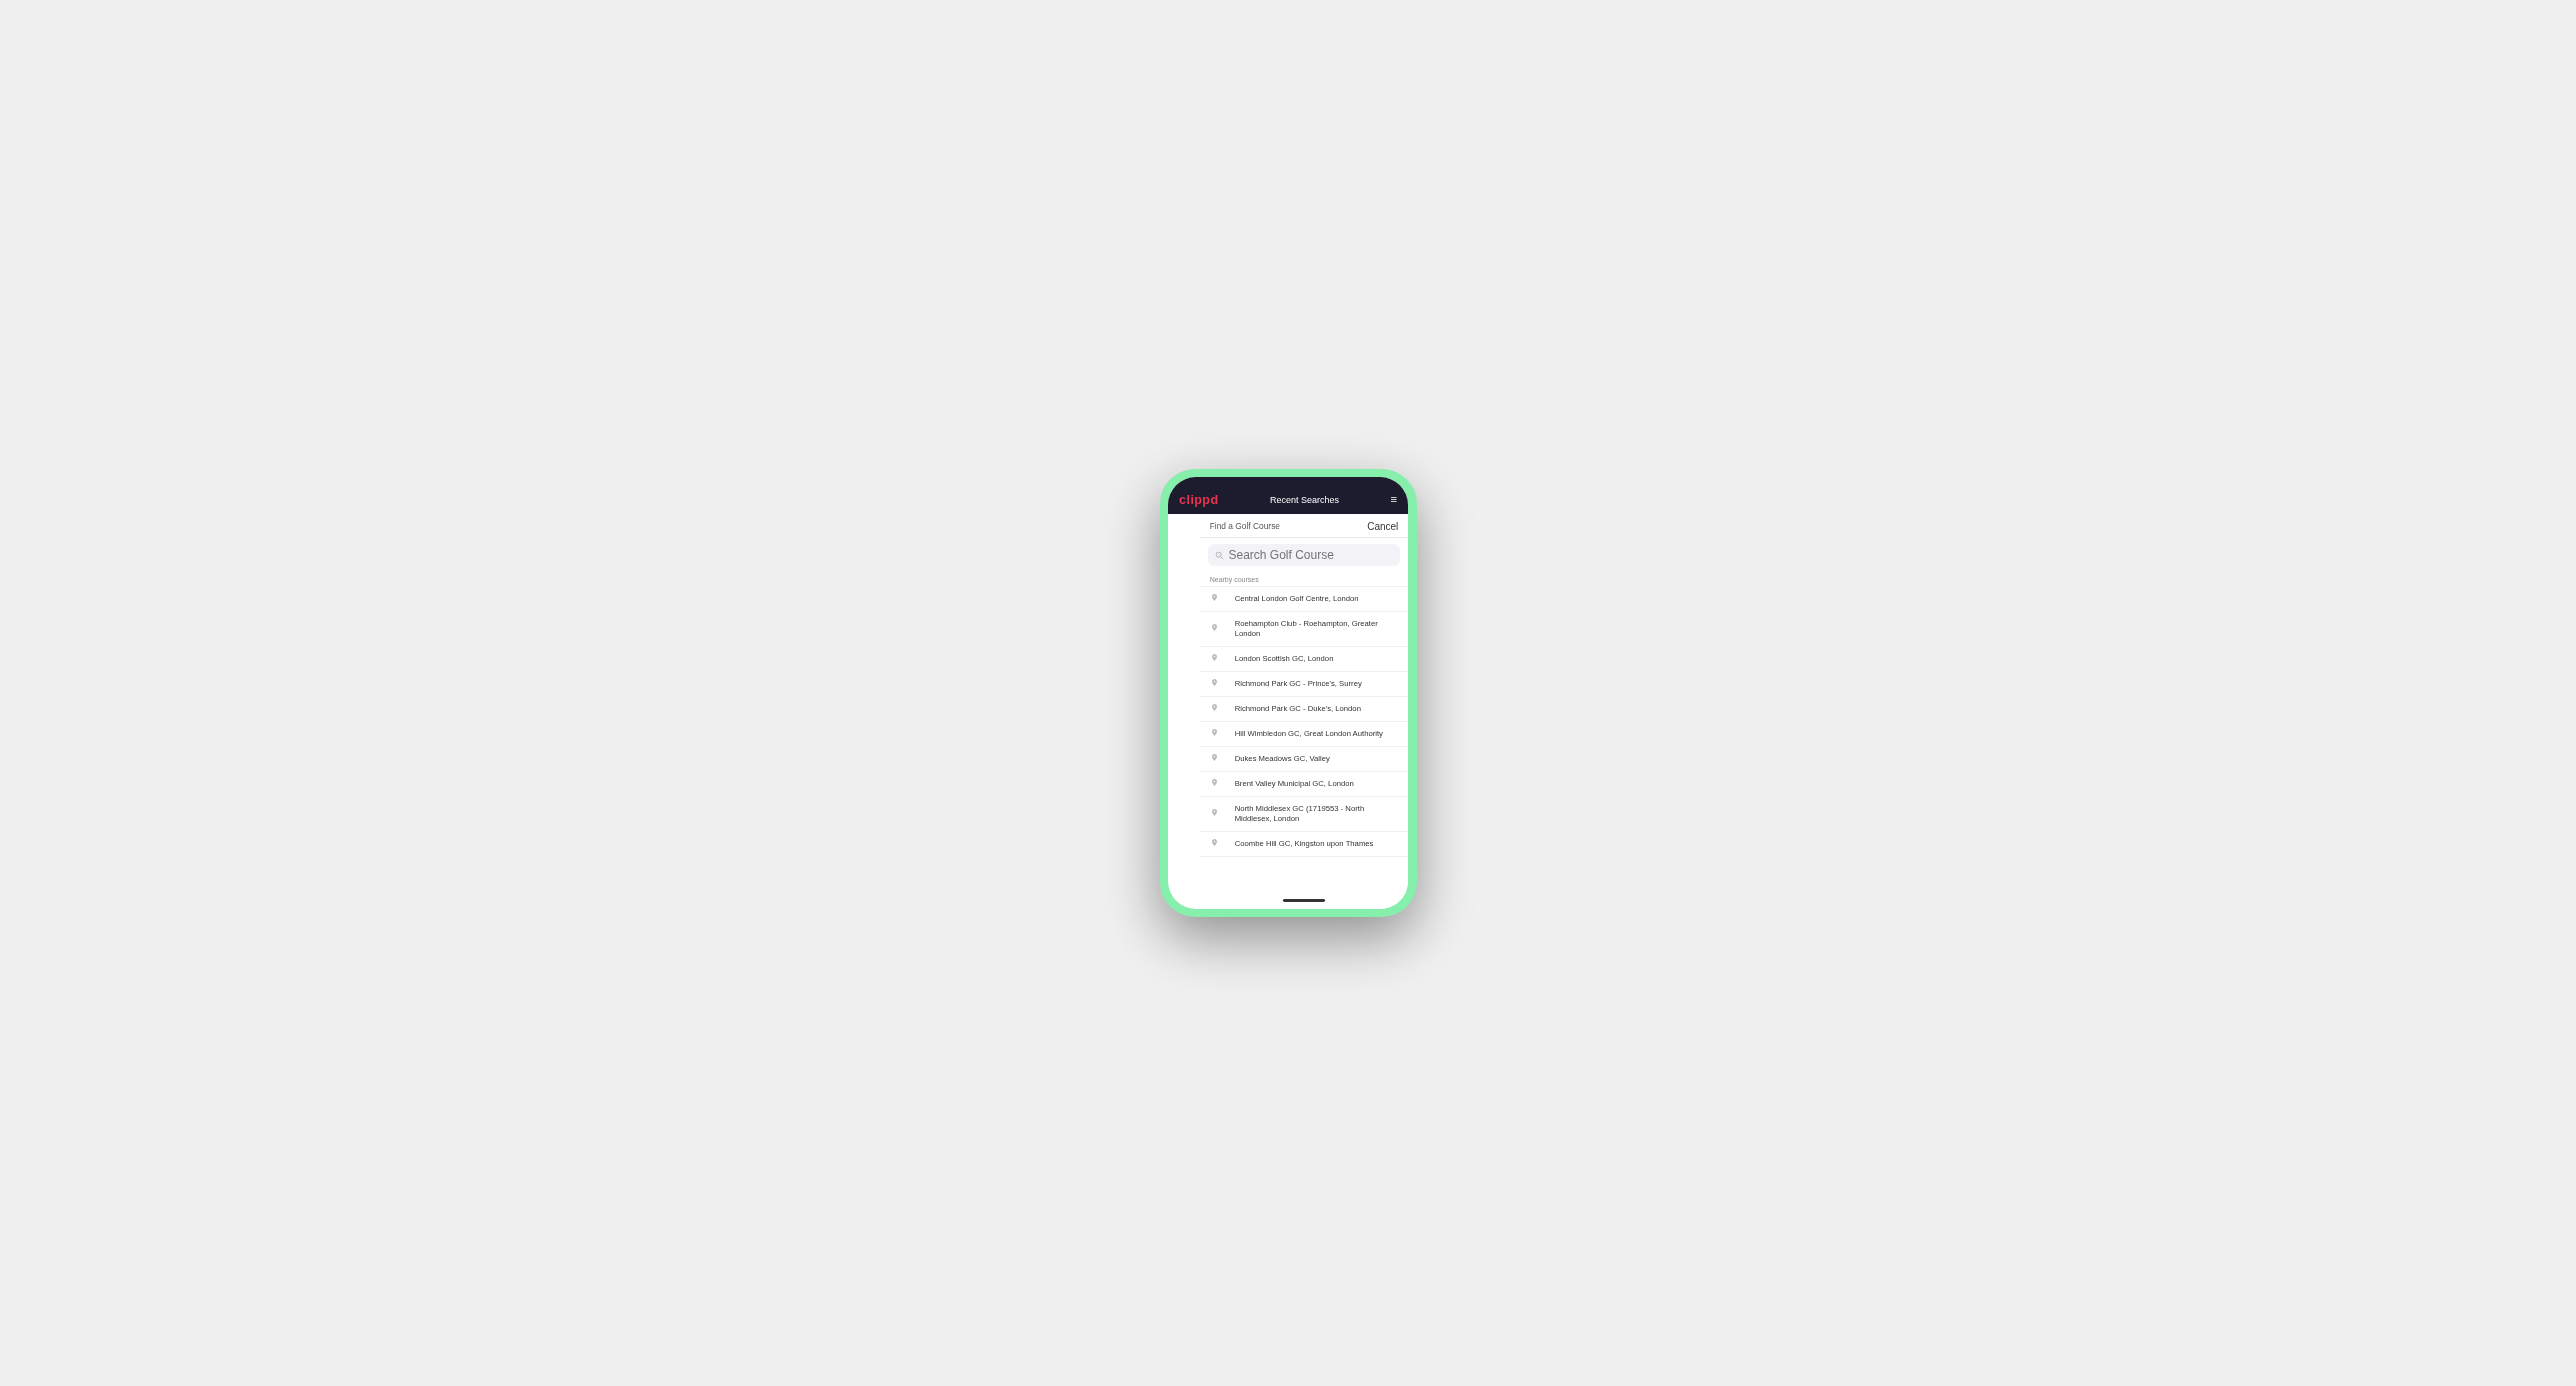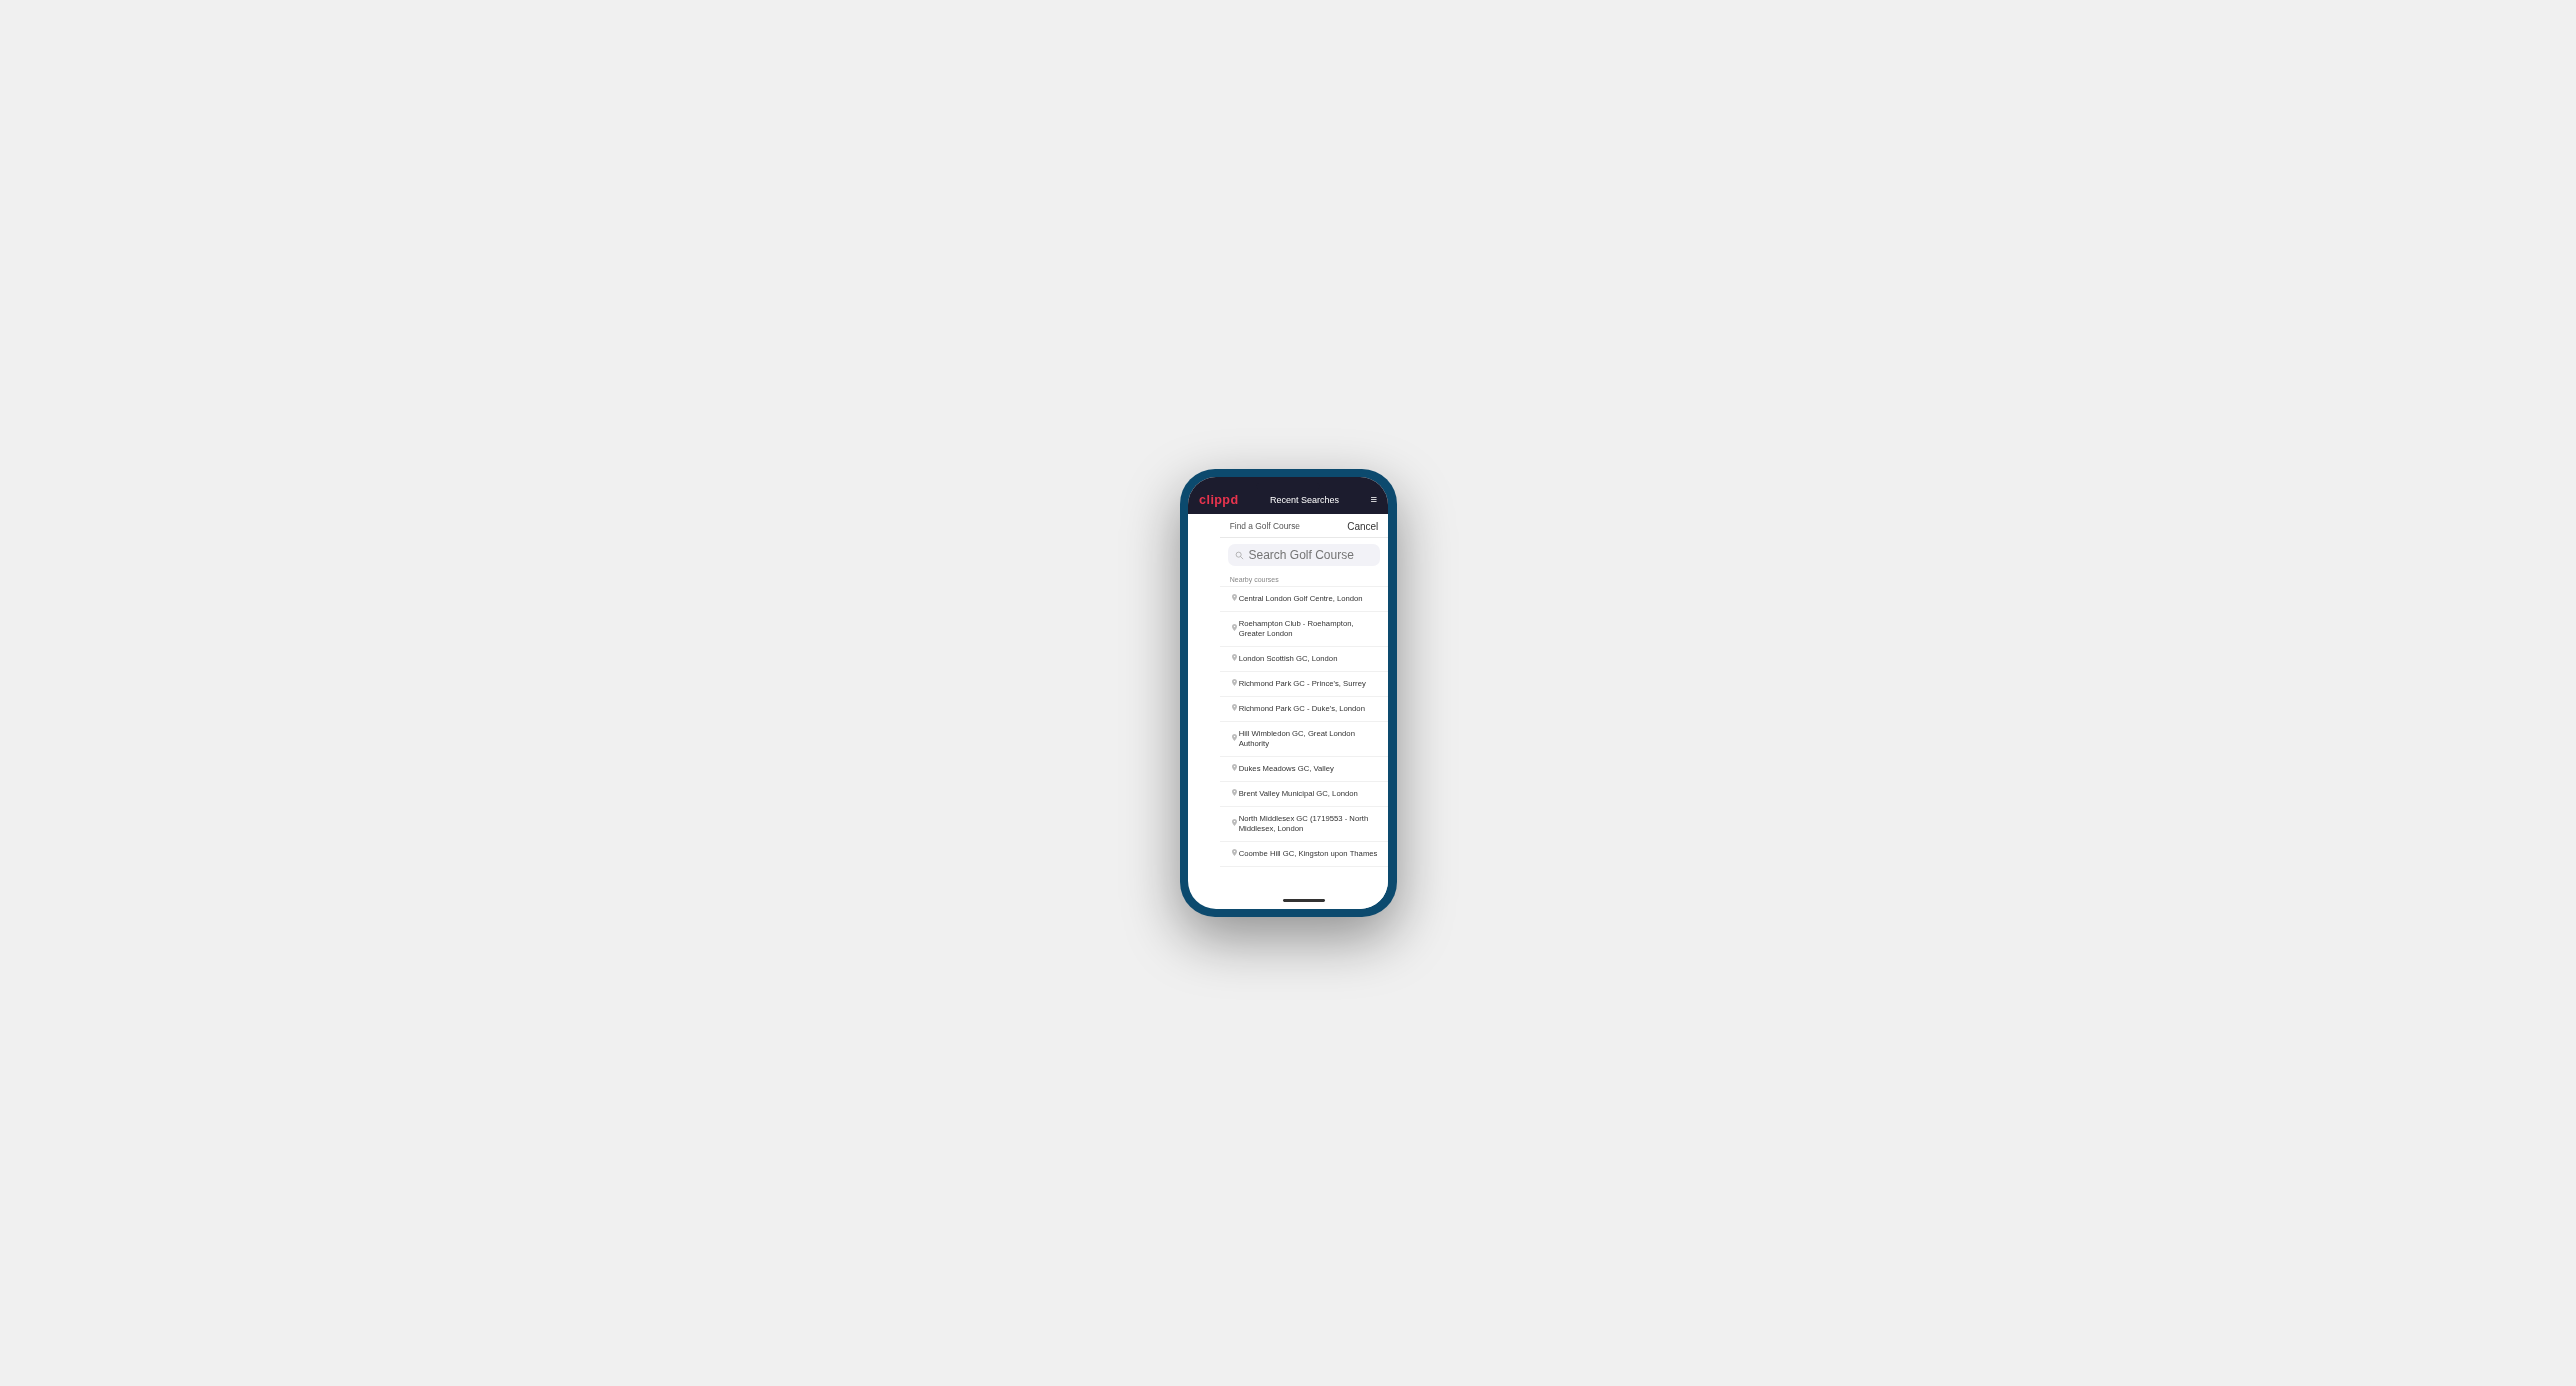--- a/index.html
+++ b/index.html
@@ -5,23 +5,23 @@
     * { margin: 0; padding: 0; box-sizing: border-box; }
     body {
       background: #f0f0f0;
       display: flex;
       justify-content: center;
       align-items: center;
       min-height: 100vh;
       font-family: -apple-system, BlinkMacSystemFont, 'Segoe UI', sans-serif;
     }
     .phone-outer {
-      width: 217px;
+      width: 257px;
       height: 448px;
-      background: #0c4a6e;
+      background: #86efac;
       border-radius: 35px;
       padding: 8.4px;
       box-shadow: 0 21px 56px rgba(0,0,0,0.4);
       position: relative;
     }
     .phone-inner {
       width: 100%;
       height: 100%;
       background: #fff;
       border-radius: 28px;
@@ -140,21 +140,21 @@
       font-weight: 500;
       text-transform: none;
       border-bottom: 0.7px solid #f0f0f0;
     }
     .course-item {
       display: flex;
       align-items: center;
       padding: 7px 9.8px;
       border-bottom: 0.7px solid #f0f0f0;
       cursor: pointer;
-      gap: 0;
+      gap: 16px;
     }
     .pin-icon {
       flex-shrink: 0;
       width: 9px;
       height: 9px;
       color: #999;
     }
     .course-name {
       font-size: 7.7px;
       color: #333;

